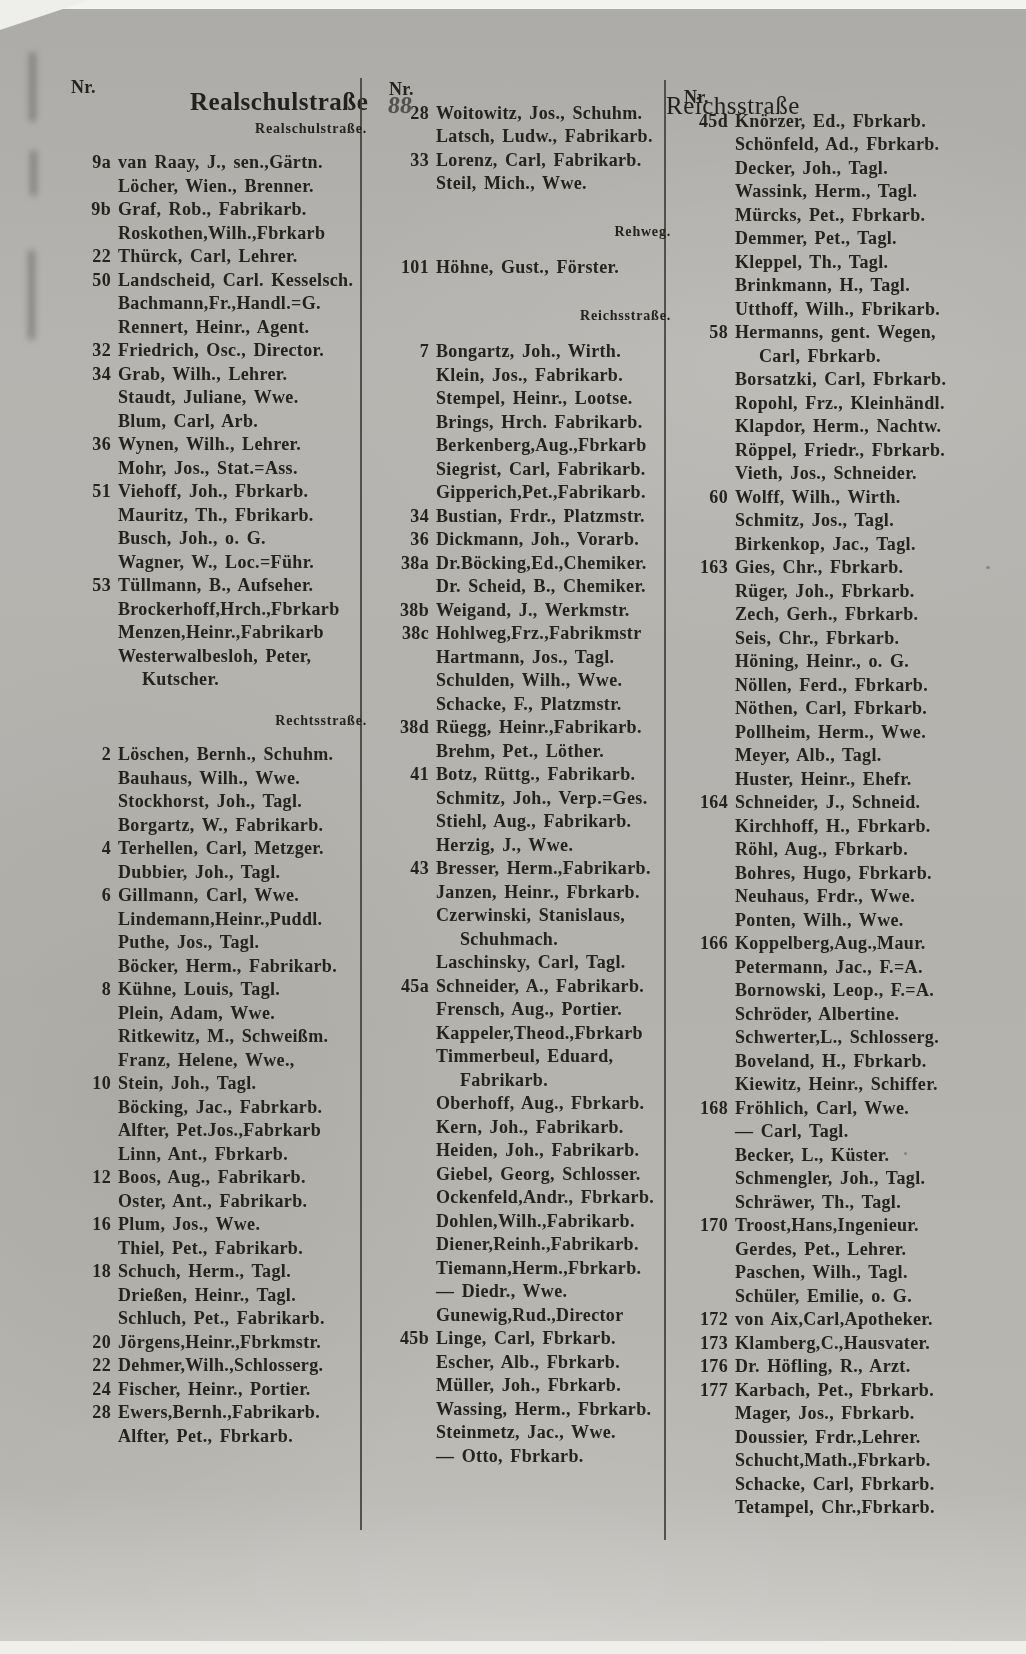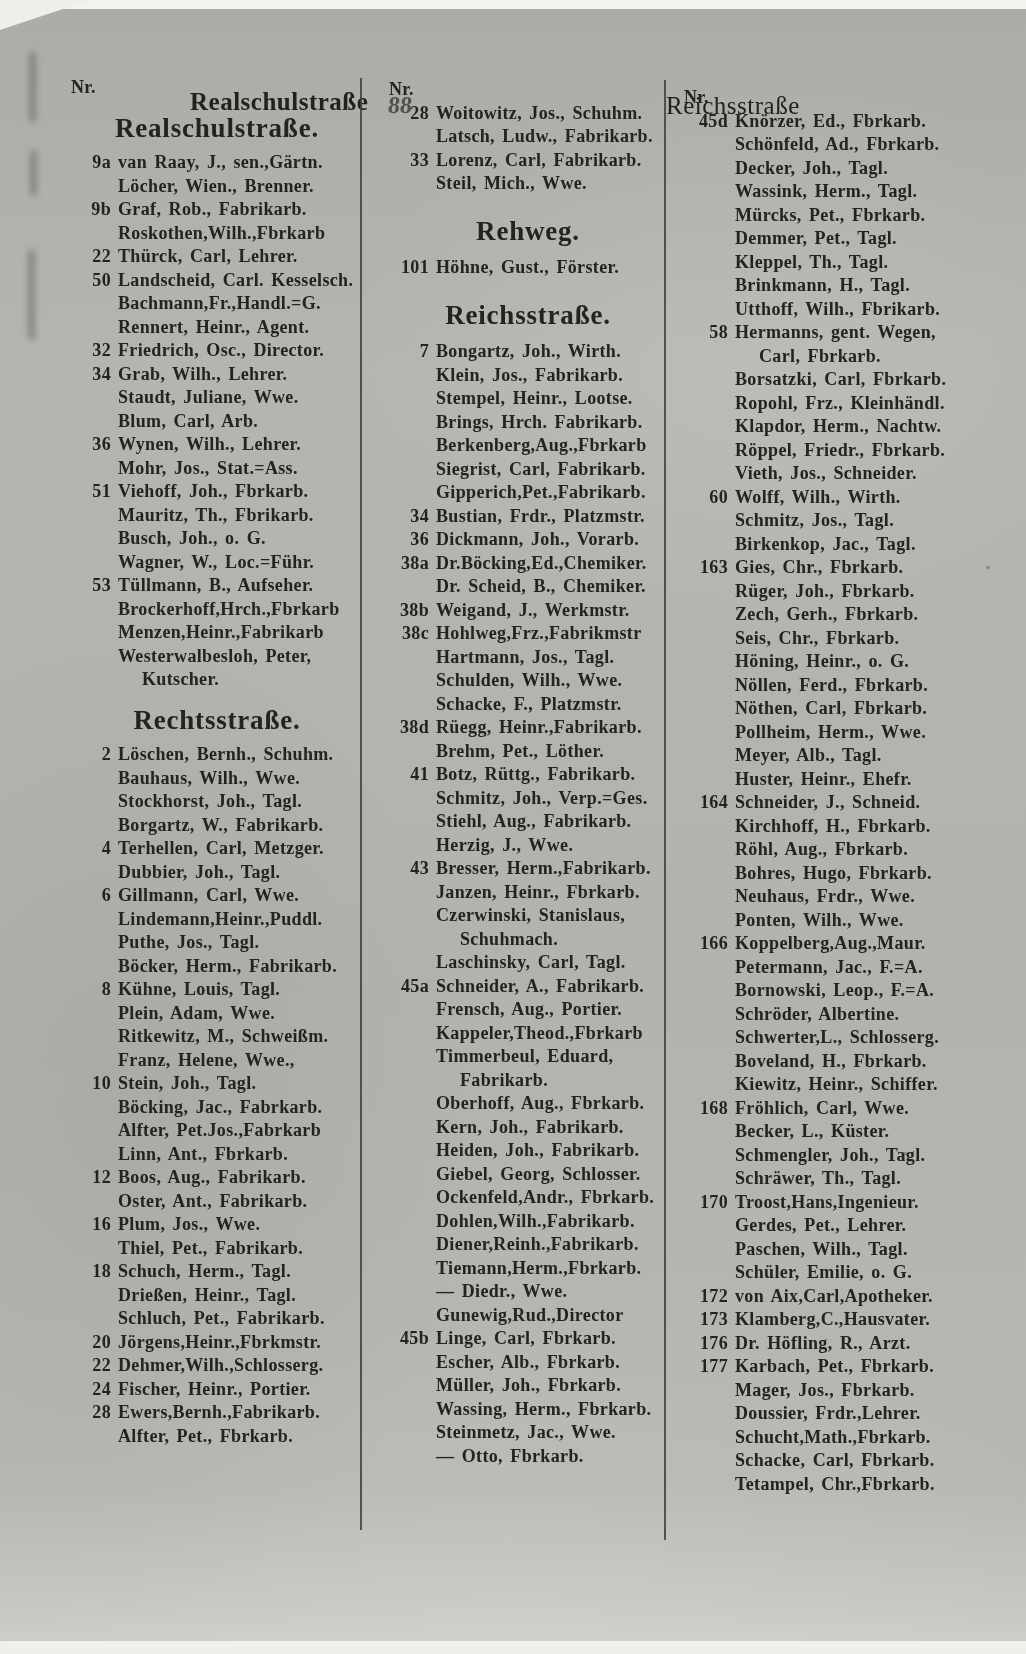--- a/index.html
+++ b/index.html
@@ -34,21 +34,21 @@
   .divider{position:absolute;width:2px;background:#403f3b;opacity:.85;}
   .div1{left:360px;top:78px;height:1452px;}
   .div2{left:664px;top:80px;height:1460px;}
 
   .col{position:absolute;color:#24231e;font-size:18px;font-weight:bold;letter-spacing:.35px;word-spacing:2.5px;line-height:23.5px;margin-left:12px;}
   .col1{left:55px;top:76px;width:300px;}
   .col2{left:373px;top:78px;width:286px;}
   .col3{left:668px;top:86px;width:340px;}
 
   .nr-label{padding-left:4px;}
-  .street-heading{text-align:center;font-size:27px;letter-spacing:.8px;margin:17px 0 11px;}
+  .street-heading{text-align:right;font-size:14px;letter-spacing:.8px;margin:17px 0 11px;}
   .col2 .street-heading{margin:24px 0 13px;}
   .row{display:flex;align-items:baseline;}
   .no{flex:0 0 44px;text-align:right;padding-right:7px;white-space:nowrap;}
   .col3 .no{flex-basis:48px;}
   .txt{white-space:nowrap;}
   .txt.cont{padding-left:24px;}
 </style>
 </head>
 <body>
 
@@ -674,20 +674,24 @@
     <div class="row">
       <span class="no"></span>
       <span class="txt">Kiewitz, Heinr., Schiffer.</span>
     </div>
     <div class="row">
       <span class="no">168</span>
       <span class="txt">Fröhlich, Carl, Wwe.</span>
     </div>
     <div class="row">
       <span class="no"></span>
+      <span class="txt">— Carl, Tagl.</span>
+    </div>
+    <div class="row">
+      <span class="no"></span>
       <span class="txt">Becker, L., Küster.</span>
     </div>
     <div class="row">
       <span class="no"></span>
       <span class="txt">Schmengler, Joh., Tagl.</span>
     </div>
     <div class="row">
       <span class="no"></span>
       <span class="txt">Schräwer, Th., Tagl.</span>
     </div>

